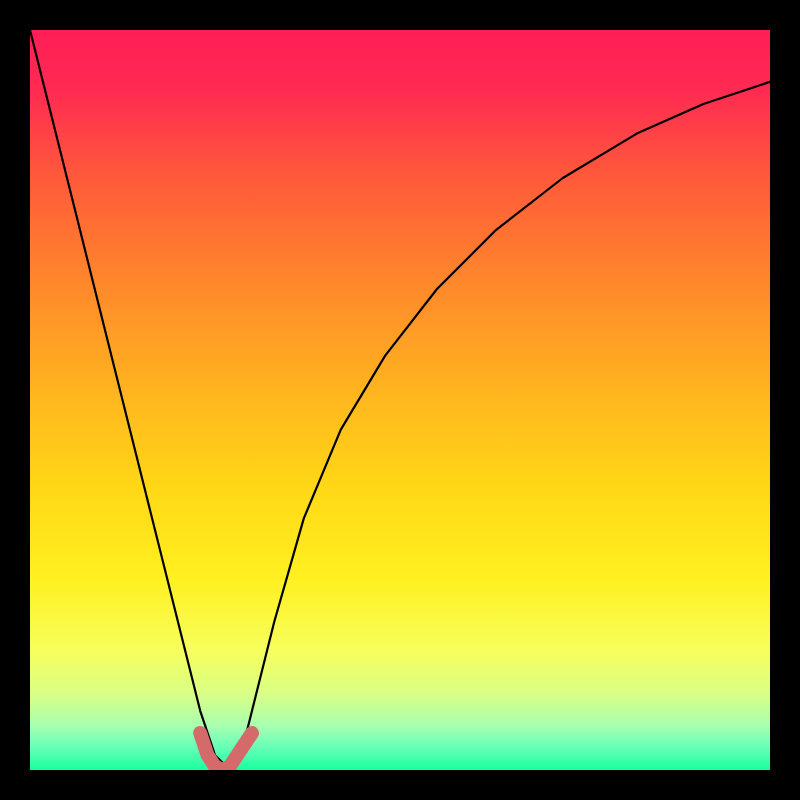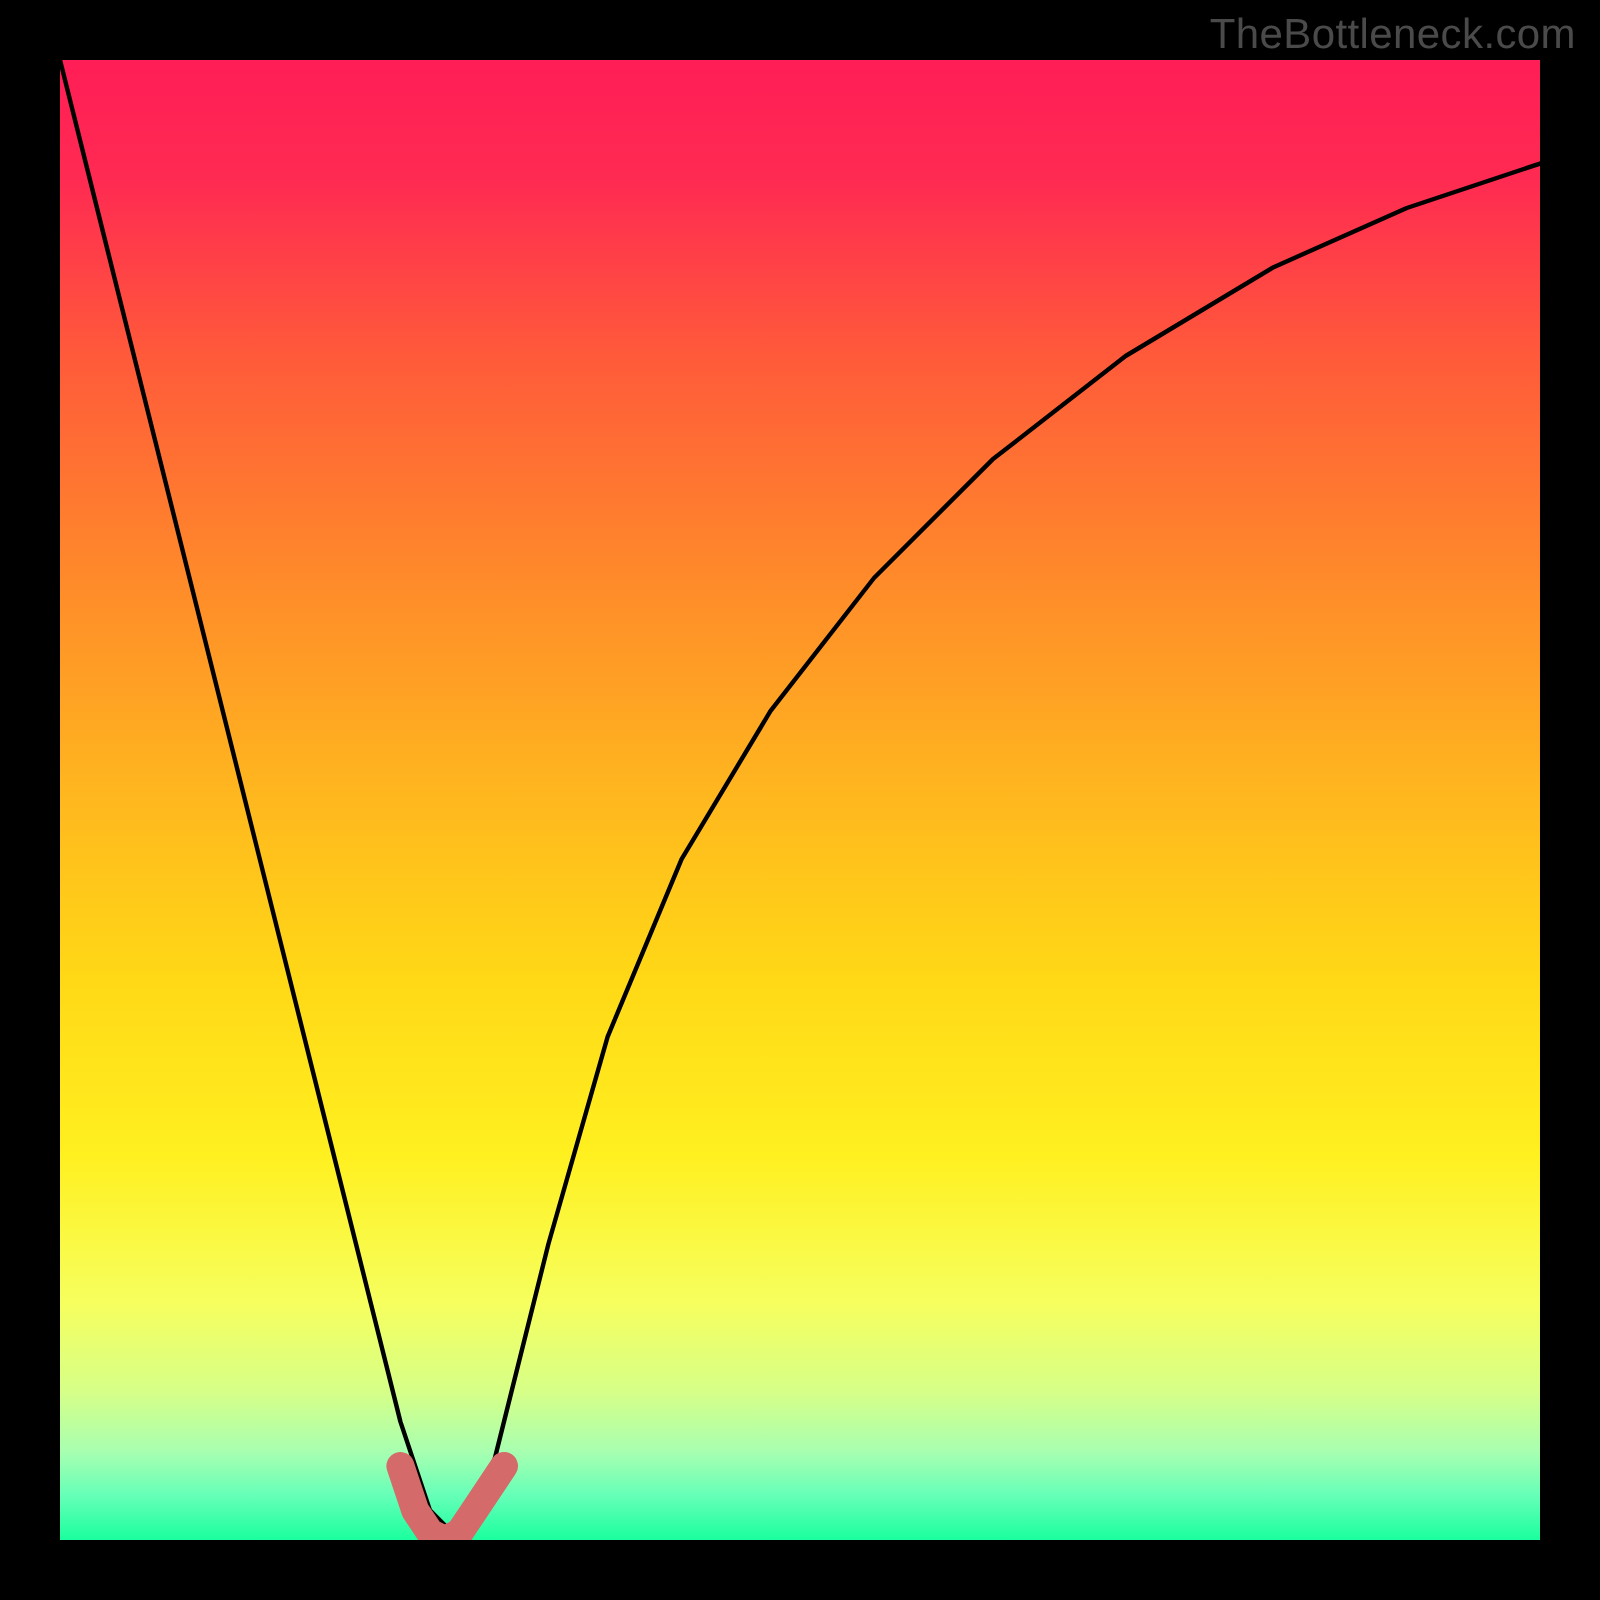--- a/index.html
+++ b/index.html
@@ -77,15 +77,14 @@
       <rect x="0" y="0" width="740" height="740" fill="url(#bg-grad)"></rect>
     </svg>
 
     <svg class="curve-svg" viewBox="0 0 740 740" preserveAspectRatio="none">
       <path id="main-curve" fill="none" stroke-width="2.2" stroke-linecap="round" stroke-linejoin="round" d="M0.0 0.0 L22.2 88.8 L44.4 177.6 L66.6 266.4 L88.8 355.2 L111.0 444.0 L133.2 532.8 L155.4 621.6 L170.2 680.8 L185.0 725.2 L199.8 740.0 L210.9 725.2 L222.0 680.8 L244.2 592.0 L273.8 488.4 L310.8 399.6 L355.2 325.6 L407.0 259.0 L466.2 199.8 L532.8 148.0 L606.8 103.6 L673.4 74.0 L740.0 51.8 " stroke="#000000"></path>
       <path id="highlight-curve" fill="none" stroke-width="14" stroke-linecap="round" stroke-linejoin="round" d="M170.2 703.0 L177.6 725.2 L185.0 736.3 L192.4 740.0 L199.8 736.3 L207.2 725.2 L214.6 714.1 L222.0 703.0 " stroke="#d46a6a"></path>
     </svg>
 
   </div>
 
-  <div class="watermark">TheBottleneck.com</div>
 
 </div>
 
 </body></html>

